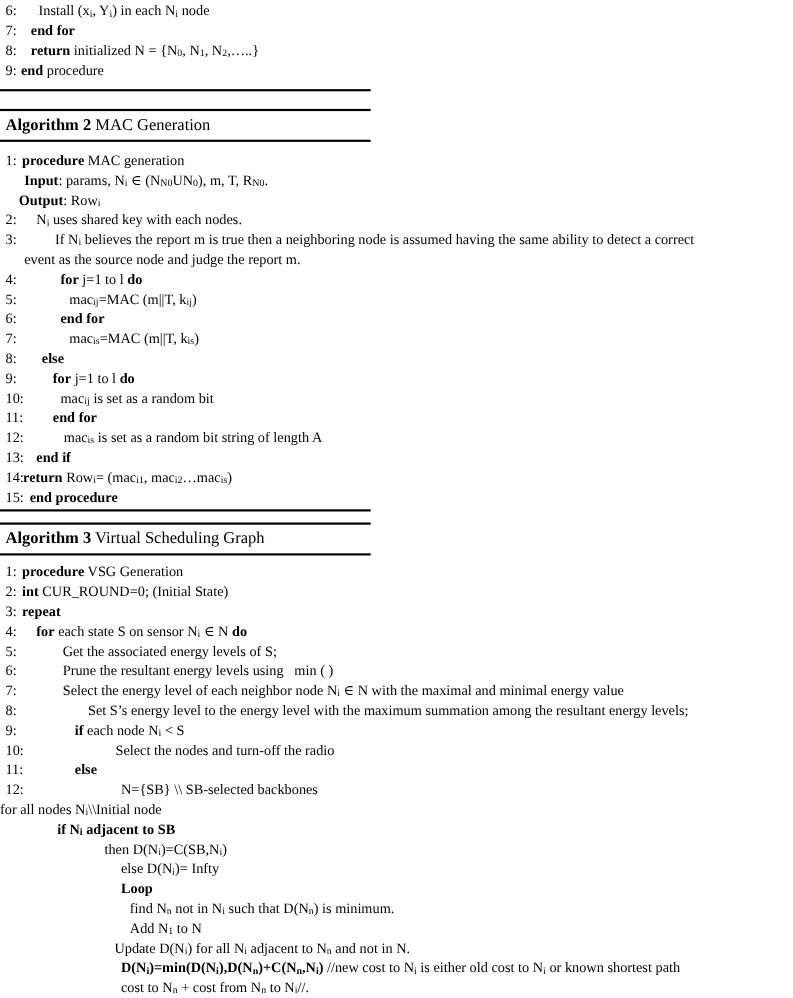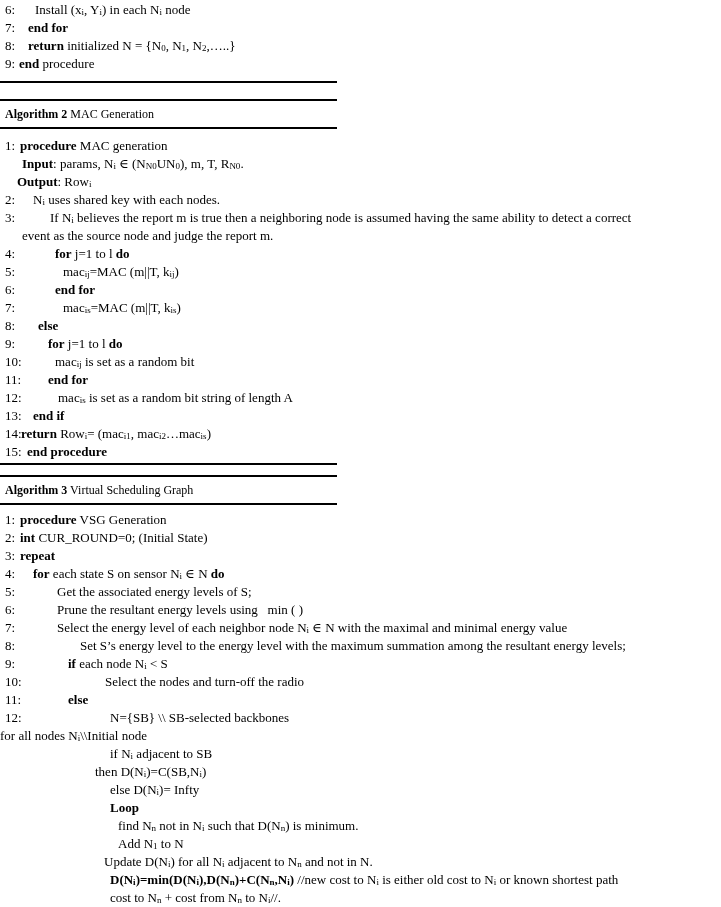--- a/index.html
+++ b/index.html
@@ -13,21 +13,21 @@
   .code-row{position:relative;height:18px;line-height:18px;white-space:pre;}
   .num{position:absolute;left:5px;top:0;}
   .txt{display:inline-block;}
   .b{font-weight:bold;}
   .sub{font-size:9px;vertical-align:-1px;letter-spacing:0;}
   .rule{height:2px;background:#000;width:337px;}
   #rule-a{margin-top:8px;}
   #rule-b{margin-top:16px;}
   #rule-d{margin-top:2px;}
   #rule-e{margin-top:10px;}
-  .alg-header{height:26px;line-height:26px;padding-left:5px;white-space:pre;font-size:12px;}
+  .alg-header{height:26px;line-height:26px;padding-left:5px;white-space:pre;font-size:15px;}
   #alg1-tail{padding-top:1px;}
   #alg2-body{margin-top:8px;}
   #alg3-body{margin-top:6px;}
 </style>
 </head>
 <body>
 
 <div class="page">
 
   <section class="code-block" id="alg1-tail">
@@ -79,21 +79,21 @@
       <div class="code-row"><span class="num">4:</span><span class="txt" style="padding-left: 33px;"><span class="b">for</span><span> each state S on sensor N</span><span class="sub">i</span><span> ∈ N </span><span class="b">do</span></span></div>
       <div class="code-row"><span class="num">5:</span><span class="txt" style="padding-left: 57px;"><span>Get the associated energy levels of S;</span></span></div>
       <div class="code-row"><span class="num">6:</span><span class="txt" style="padding-left: 57px;"><span>Prune the resultant energy levels using   min ( )</span></span></div>
       <div class="code-row"><span class="num">7:</span><span class="txt" style="padding-left: 57px;"><span>Select the energy level of each neighbor node N</span><span class="sub">i</span><span> ∈ N with the maximal and minimal energy value</span></span></div>
       <div class="code-row"><span class="num">8:</span><span class="txt" style="padding-left: 80px;"><span>Set S’s energy level to the energy level with the maximum summation among the resultant energy levels;</span></span></div>
       <div class="code-row"><span class="num">9:</span><span class="txt" style="padding-left: 68px;"><span class="b">if</span><span> each node N</span><span class="sub">i</span><span> &lt; S</span></span></div>
       <div class="code-row"><span class="num">10:</span><span class="txt" style="padding-left: 105px;"><span>Select the nodes and turn-off the radio</span></span></div>
       <div class="code-row"><span class="num">11:</span><span class="txt" style="padding-left: 68px;"><span class="b">else</span></span></div>
       <div class="code-row"><span class="num">12:</span><span class="txt" style="padding-left: 110px;"><span>N={SB} \\ SB-selected backbones</span></span></div>
       <div class="code-row"><span class="num"></span><span class="txt" style=""><span>for all nodes N</span><span class="sub">i</span><span>\\Initial node</span></span></div>
-      <div class="code-row"><span class="num"></span><span class="txt" style="padding-left: 110px;"><span>if N</span><span class="sub">i</span><span> adjacent to SB</span></span></div>
+      <div class="code-row"><span class="num"></span><span class="txt" style="padding-left: 52px; font-weight: bold;"><span>if N</span><span class="sub">i</span><span> adjacent to SB</span></span></div>
       <div class="code-row"><span class="num"></span><span class="txt" style="padding-left: 95px;"><span>then D(N</span><span class="sub">i</span><span>)=C(SB,N</span><span class="sub">i</span><span>)</span></span></div>
       <div class="code-row"><span class="num"></span><span class="txt" style="padding-left: 110px;"><span>else D(N</span><span class="sub">i</span><span>)= Infty</span></span></div>
       <div class="code-row"><span class="num"></span><span class="txt" style="padding-left: 110px;"><span class="b">Loop</span></span></div>
       <div class="code-row"><span class="num"></span><span class="txt" style="padding-left: 118px;"><span>find N</span><span class="sub">n</span><span> not in N</span><span class="sub">i</span><span> such that D(N</span><span class="sub">n</span><span>) is minimum.</span></span></div>
       <div class="code-row"><span class="num"></span><span class="txt" style="padding-left: 118px;"><span>Add N</span><span class="sub">1</span><span> to N</span></span></div>
       <div class="code-row"><span class="num"></span><span class="txt" style="padding-left: 104px;"><span>Update D(N</span><span class="sub">i</span><span>) for all N</span><span class="sub">i</span><span> adjacent to N</span><span class="sub">n</span><span> and not in N.</span></span></div>
       <div class="code-row"><span class="num"></span><span class="txt" style="padding-left: 110px;"><span class="b">D(N</span><span class="b sub">i</span><span class="b">)=min(D(N</span><span class="b sub">i</span><span class="b">),D(N</span><span class="b sub">n</span><span class="b">)+C(N</span><span class="b sub">n</span><span class="b">,N</span><span class="b sub">i</span><span class="b">)</span><span> //new cost to N</span><span class="sub">i</span><span> is either old cost to N</span><span class="sub">i</span><span> or known shortest path</span></span></div>
       <div class="code-row"><span class="num"></span><span class="txt" style="padding-left: 110px;"><span>cost to N</span><span class="sub">n</span><span> + cost from N</span><span class="sub">n</span><span> to N</span><span class="sub">i</span><span>//.</span></span></div>
     </section>
 

